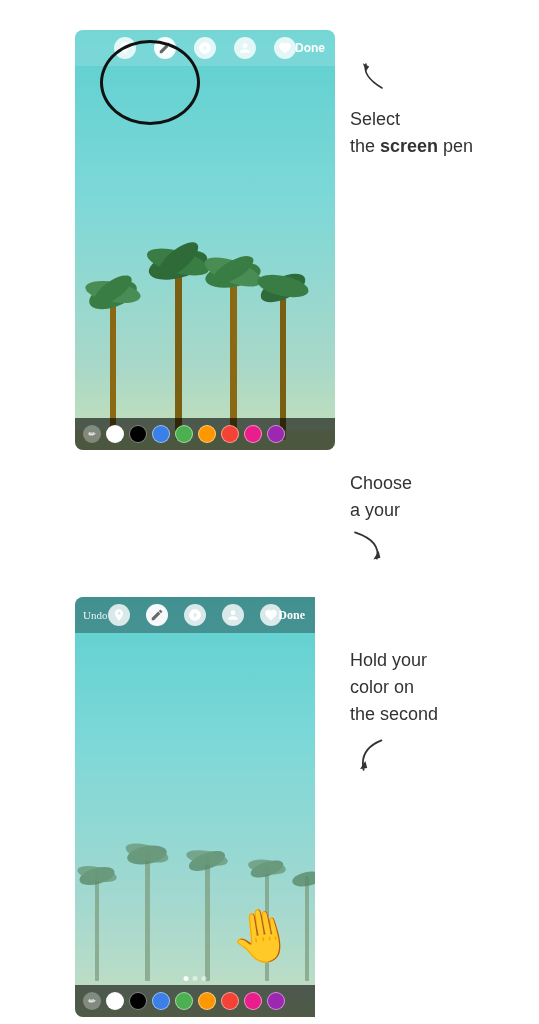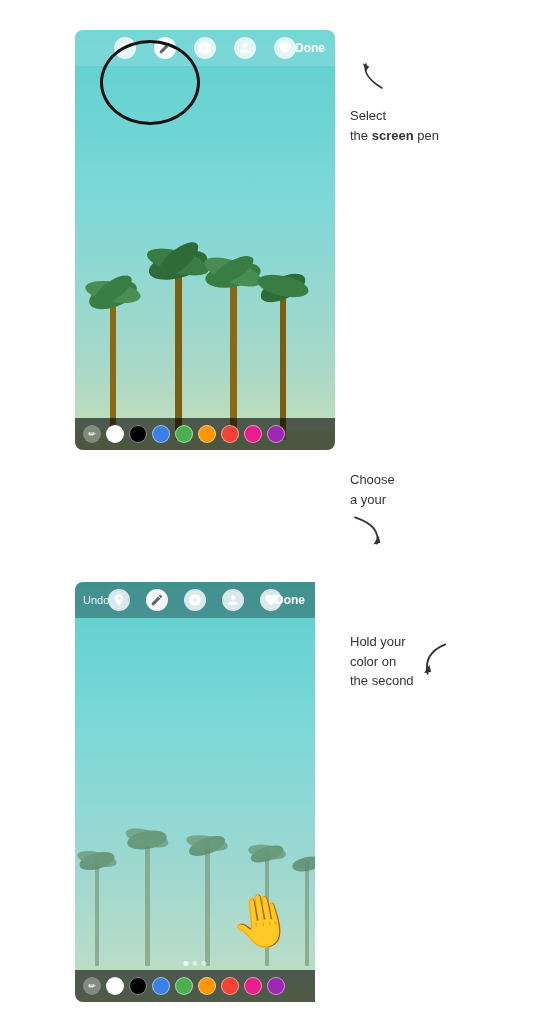--- a/index.html
+++ b/index.html
@@ -150,21 +150,21 @@
     .annotation-right {
       flex: 1;
       display: flex;
       flex-direction: column;
       align-items: flex-start;
       padding-left: 15px;
       padding-top: 30px;
     }
 
     .annotation-text {
-      font-size: 13px;
+      font-size: 18px;
       color: #333;
       line-height: 1.5;
       text-align: left;
     }
 
     .annotation-text strong {
       font-weight: 700;
     }
 
     
@@ -184,20 +184,21 @@
       position: relative;
       flex-shrink: 0;
     }
 
     .phone-screen2 {
       width: 240px;
       height: 420px;
       background: linear-gradient(180deg, #5ecfcf 0%, #7dd8d8 35%, #a0d8d0 70%, #b8dcc8 90%, #c8e0b0 100%);
       position: relative;
       overflow: hidden;
+      font-family: Liberation Serif, serif;
     }
 
     .toolbar2 {
       position: absolute;
       top: 0;
       left: 0;
       right: 0;
       height: 36px;
       background: rgba(0,0,0,0.3);
       display: flex;
@@ -269,21 +270,21 @@
       bottom: 50px;
       right: 20px;
       font-size: 52px;
       z-index: 15;
       transform: rotate(-10deg);
     }
 
     .annotation-right3 {
       flex: 1;
       display: flex;
-      flex-direction: row;
+      flex-direction: column;
       align-items: flex-start;
       padding-left: 15px;
       padding-top: 50px;
     }
   </style>
 </head>
 <body>
 
 <div class="page-wrapper">
 

